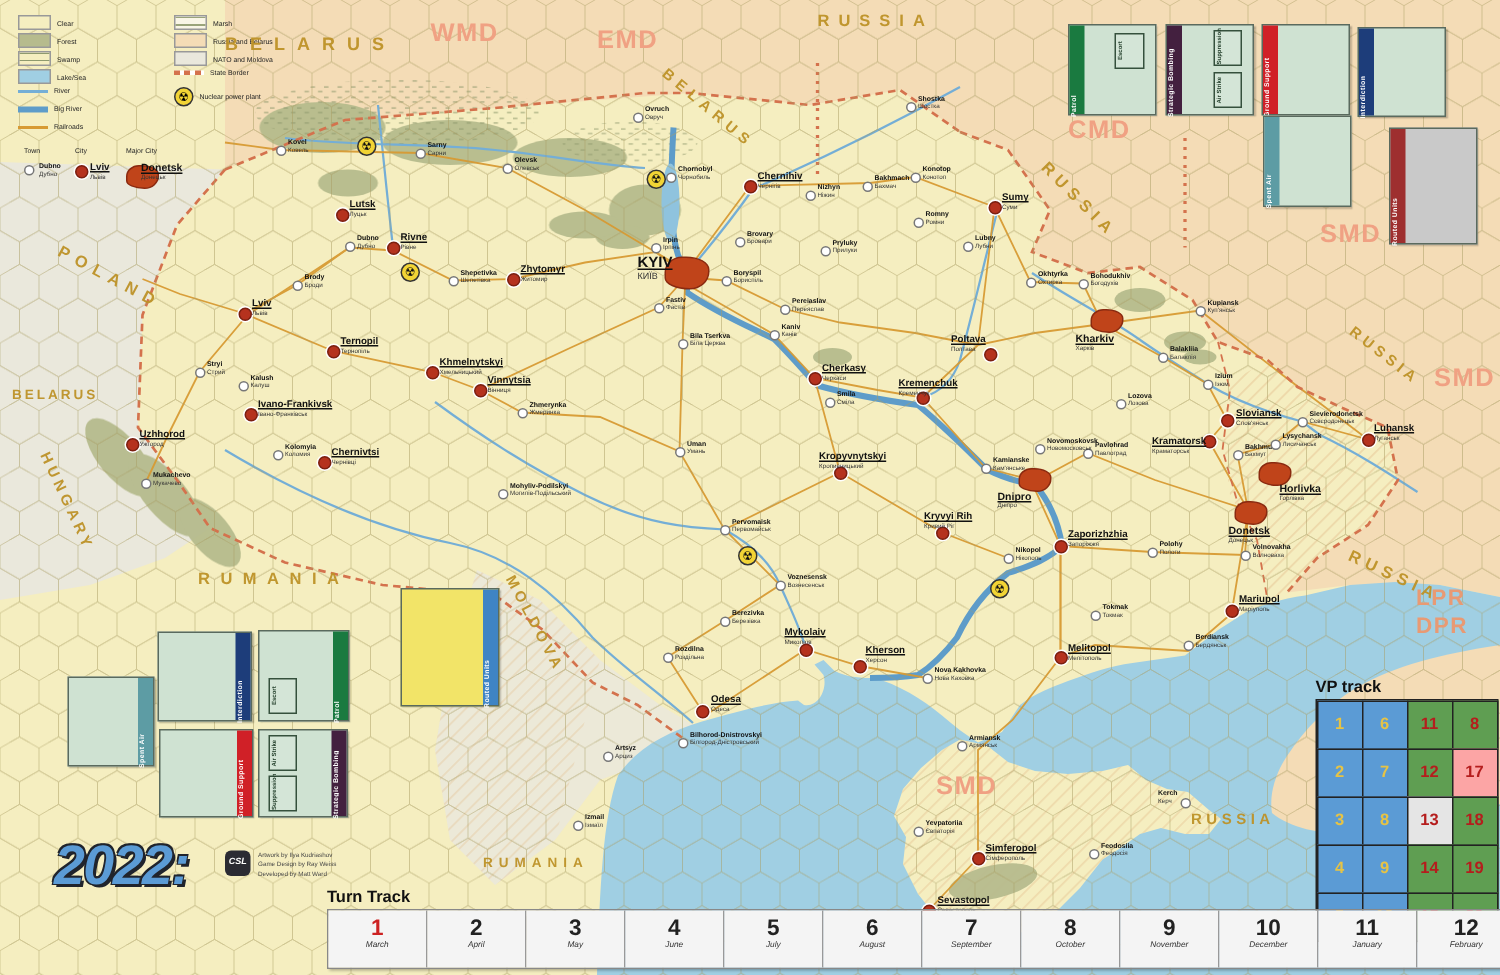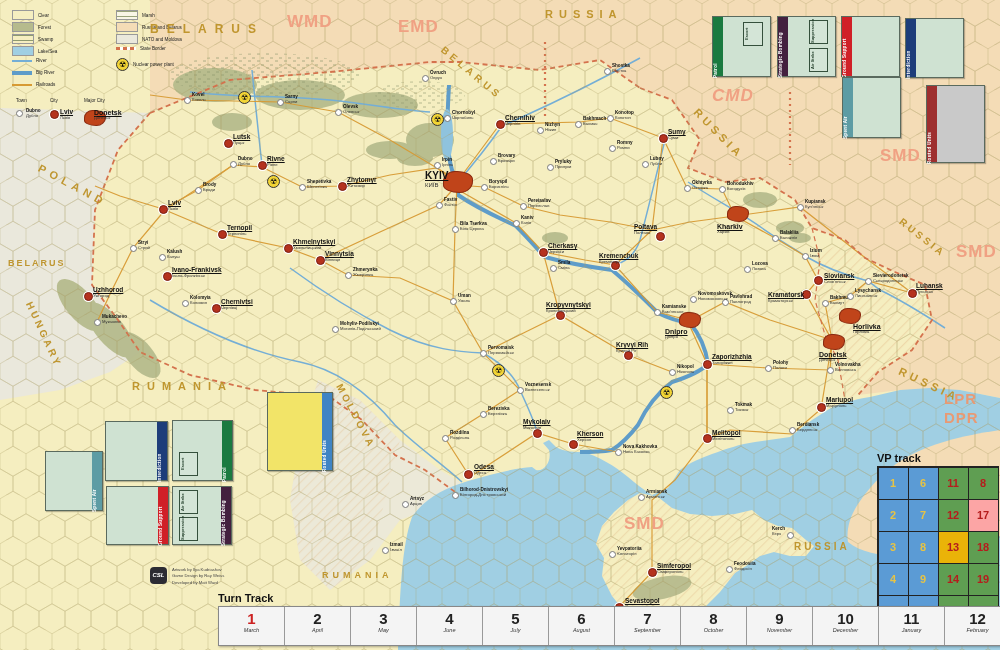--- a/index.html
+++ b/index.html
@@ -268,21 +268,21 @@
       <div class="country-label" style="left: 132px; top: 380px; font-size: 11px; letter-spacing: 7px;">RUMANIA</div>
       <div class="country-label" style="left: 322px; top: 570px; font-size: 9px; letter-spacing: 4px;">RUMANIA</div>
       <div class="country-label" style="left: 344px; top: 382px; font-size: 10px; letter-spacing: 3px; transform: rotate(62deg);">MOLDOVA</div>
       <div class="country-label" style="left: 545px; top: 8px; font-size: 11px; letter-spacing: 6px;">RUSSIA</div>
       <div class="country-label" style="left: 700px; top: 106px; font-size: 11px; letter-spacing: 4px; transform: rotate(45deg);">RUSSIA</div>
       <div class="country-label" style="left: 904px; top: 216px; font-size: 10px; letter-spacing: 3px; transform: rotate(38deg);">RUSSIA</div>
       <div class="country-label" style="left: 902px; top: 365px; font-size: 11px; letter-spacing: 4px; transform: rotate(25deg);">RUSSIA</div>
       <div class="country-label" style="left: 794px; top: 541px; font-size: 10px; letter-spacing: 3px;">RUSSIA</div>
       <div class="district-label" style="left: 287px; top: 12px;">WMD</div>
       <div class="district-label" style="left: 398px; top: 17px;">EMD</div>
-      <div class="district-label" style="left: 712px; top: 86px; font-style: italic;">CMD</div>
+      <div class="district-label" style="left: 712px; top: 77px;">CMD</div>
       <div class="district-label" style="left: 880px; top: 146px;">SMD</div>
       <div class="district-label" style="left: 956px; top: 242px;">SMD</div>
       <div class="district-label" style="left: 624px; top: 514px;">SMD</div>
       <div class="district-label small" style="left: 944px; top: 390px;">LPR</div>
       <div class="district-label small" style="left: 944px; top: 409px;">DPR</div>
       <div class="nuke" style="left: 238px; top: 91px;">☢</div>
       <div class="nuke" style="left: 267px; top: 175px;">☢</div>
       <div class="nuke" style="left: 431px; top: 113px;">☢</div>
       <div class="nuke" style="left: 492px; top: 364px;">☢</div>
       <div class="nuke" style="left: 660px; top: 386px;">☢</div>
@@ -836,21 +836,21 @@
         <div class="vp-cell" style="background: rgb(91, 155, 213); color: rgb(230, 195, 69);">1</div>
         <div class="vp-cell" style="background: rgb(91, 155, 213); color: rgb(230, 195, 69);">6</div>
         <div class="vp-cell" style="background: rgb(95, 158, 82); color: rgb(181, 29, 29);">11</div>
         <div class="vp-cell" style="background: rgb(95, 158, 82); color: rgb(181, 29, 29);">8</div>
         <div class="vp-cell" style="background: rgb(91, 155, 213); color: rgb(230, 195, 69);">2</div>
         <div class="vp-cell" style="background: rgb(91, 155, 213); color: rgb(230, 195, 69);">7</div>
         <div class="vp-cell" style="background: rgb(95, 158, 82); color: rgb(181, 29, 29);">12</div>
         <div class="vp-cell" style="background: #fca5a5; color: rgb(181, 29, 29);">17</div>
         <div class="vp-cell" style="background: rgb(91, 155, 213); color: rgb(230, 195, 69);">3</div>
         <div class="vp-cell" style="background: rgb(91, 155, 213); color: rgb(230, 195, 69);">8</div>
-        <div class="vp-cell" style="background: #eab308; color: rgb(181, 29, 29);">13</div>
+        <div class="vp-cell" style="background: #e5e5e5; color: rgb(181, 29, 29);">13</div>
         <div class="vp-cell" style="background: rgb(95, 158, 82); color: rgb(181, 29, 29);">18</div>
         <div class="vp-cell" style="background: rgb(91, 155, 213); color: rgb(230, 195, 69);">4</div>
         <div class="vp-cell" style="background: rgb(91, 155, 213); color: rgb(230, 195, 69);">9</div>
         <div class="vp-cell" style="background: rgb(95, 158, 82); color: rgb(181, 29, 29);">14</div>
         <div class="vp-cell" style="background: rgb(95, 158, 82); color: rgb(181, 29, 29);">19</div>
         <div class="vp-cell" style="background: rgb(91, 155, 213); color: rgb(230, 195, 69);">5</div>
         <div class="vp-cell" style="background: rgb(91, 155, 213); color: rgb(230, 195, 69);">10</div>
         <div class="vp-cell" style="background: rgb(95, 158, 82); color: rgb(181, 29, 29);">15</div>
         <div class="vp-cell" style="background: rgb(95, 158, 82); color: rgb(181, 29, 29);">20</div>
       </div>
@@ -903,20 +903,21 @@
           <div class="turn-num">11</div>
           <div class="turn-month">January</div>
         </div>
         <div class="turn-cell">
           <div class="turn-num">12</div>
           <div class="turn-month">February</div>
         </div>
       </div>
   </div>
 
+  <div id="title-2022">2022:</div>
   <div id="csl-logo">CSL</div>
   <div id="credits">
       <div>Artwork by Ilya Kudriashov</div>
       <div>Game Design by Ray Weiss</div>
       <div>Developed by Matt Ward</div>
     </div>
 
 </div>
 
 </body></html>

